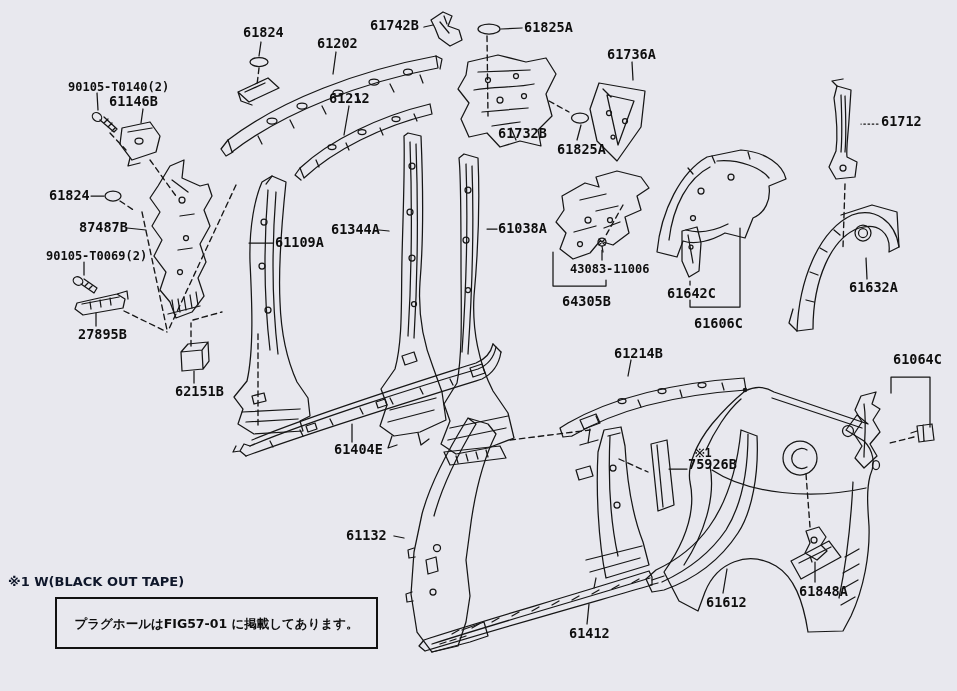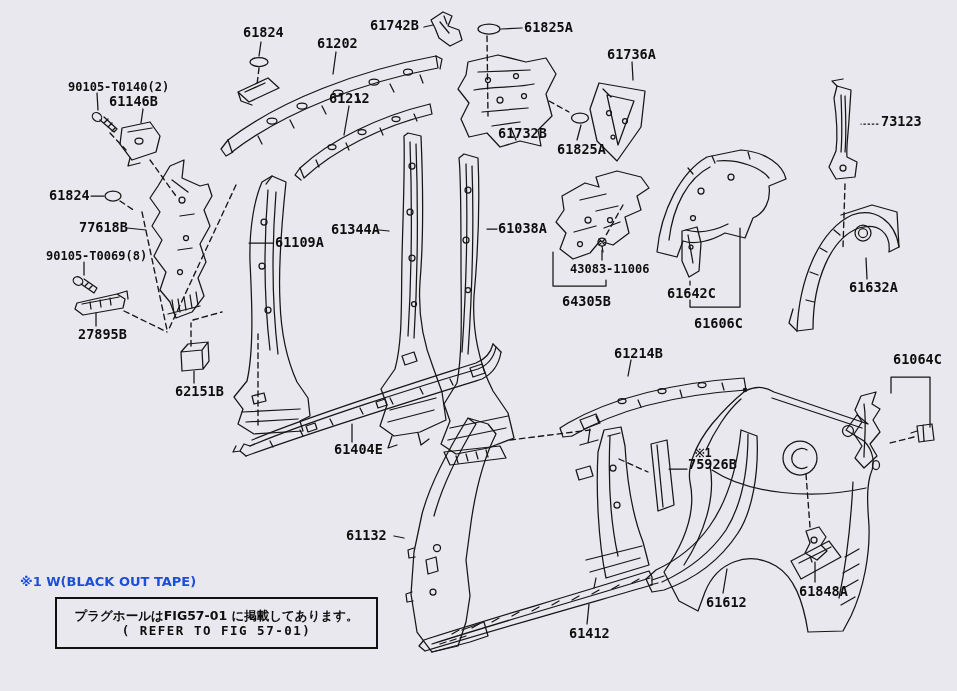--- a/index.html
+++ b/index.html
@@ -8,22 +8,22 @@
   .stage{position:absolute;left:0;top:0;width:803px;height:691px;}
   svg{position:absolute;left:0;top:0;}
   .art{fill:none;stroke:#161616;stroke-width:1.25;stroke-linecap:round;stroke-linejoin:round;}
   .dash{stroke-dasharray:5.5 4;stroke-width:1.35;}
   .dot{stroke-dasharray:1.6 2.6;}
   .fillb{fill:#161616;stroke:none;}
   .plabel{position:absolute;font-size:13.5px;font-weight:bold;color:#0e0e0e;white-space:nowrap;
           letter-spacing:0px;line-height:14px;}
   .sm{font-size:12px;}
   .xs{font-size:11.5px;}
-  .footnote{position:absolute;left:8px;top:574px;font-size:13px;font-weight:bold;color:#1d4ed8;
-            font-family:"DejaVu Sans","Liberation Sans",sans-serif;margin-left:12px;}
+  .footnote{position:absolute;left:8px;top:574px;font-size:13px;font-weight:bold;color:#0f172a;
+            font-family:"DejaVu Sans","Liberation Sans",sans-serif;}
   .notebox{position:absolute;left:12px;top:597px;width:319px;height:48px;border:2.5px solid #111;
            display:flex;flex-direction:column;justify-content:center;align-items:center;
            font-family:"DejaVu Sans","Liberation Sans",sans-serif;color:#0e0e0e;margin-left:43px;}
   .nb-jp{font-size:12.5px;font-weight:bold;line-height:15px;}
   .nb-en{font-size:12px;line-height:15px;}
   .nb-ref{font-size:12.5px;font-weight:bold;letter-spacing:1.5px;line-height:15px;
           font-family:"DejaVu Sans Mono","Liberation Mono",monospace;}
 </style>
 </head>
 <body>
@@ -314,26 +314,26 @@
 </svg>
 
 <div class="plabel" style="left:243px;top:25px">61824</div>
 <div class="plabel" style="left:317px;top:36px">61202</div>
 <div class="plabel" style="left:370px;top:18px">61742B</div>
 <div class="plabel" style="left:524px;top:20px">61825A</div>
 <div class="plabel" style="left:607px;top:47px">61736A</div>
 <div class="plabel sm" style="left:68px;top:80px">90105-T0140(2)</div>
 <div class="plabel" style="left:109px;top:94px">61146B</div>
 <div class="plabel" style="left:329px;top:91px">61212</div>
-<div class="plabel" style="left:881px;top:114px">73123</div>
+<div class="plabel" style="left:881px;top:114px">61712</div>
 <div class="plabel" style="left:498px;top:126px">61732B</div>
 <div class="plabel" style="left:557px;top:142px">61825A</div>
 <div class="plabel" style="left:49px;top:188px">61824</div>
-<div class="plabel" style="left:79px;top:220px">77618B</div>
-<div class="plabel sm" style="left:46px;top:249px">90105-T0069(8)</div>
+<div class="plabel" style="left:79px;top:220px">87487B</div>
+<div class="plabel sm" style="left:46px;top:249px">90105-T0069(2)</div>
 <div class="plabel" style="left:275px;top:235px">61109A</div>
 <div class="plabel" style="left:331px;top:222px">61344A</div>
 <div class="plabel" style="left:498px;top:221px">61038A</div>
 <div class="plabel sm" style="left:570px;top:262px">43083-11006</div>
 <div class="plabel" style="left:562px;top:294px">64305B</div>
 <div class="plabel" style="left:667px;top:286px">61642C</div>
 <div class="plabel" style="left:694px;top:316px">61606C</div>
 <div class="plabel" style="left:849px;top:280px">61632A</div>
 <div class="plabel" style="left:78px;top:327px">27895B</div>
 <div class="plabel" style="left:175px;top:384px">62151B</div>
@@ -343,16 +343,15 @@
 <div class="plabel xs" style="left:695px;top:446px">※1</div>
 <div class="plabel" style="left:688px;top:457px">75926B</div>
 <div class="plabel" style="left:346px;top:528px">61132</div>
 <div class="plabel" style="left:706px;top:595px">61612</div>
 <div class="plabel" style="left:799px;top:584px">61848A</div>
 <div class="plabel" style="left:569px;top:626px">61412</div>
 
 <div class="footnote">※1 W(BLACK OUT TAPE)</div>
 <div class="notebox">
   <div class="nb-jp">プラグホールはFIG57-01 に掲載してあります。</div>
-  <div class="nb-ref">( REFER TO FIG 57-01)</div>
 </div>
 
 </div>
 
 </body></html>

